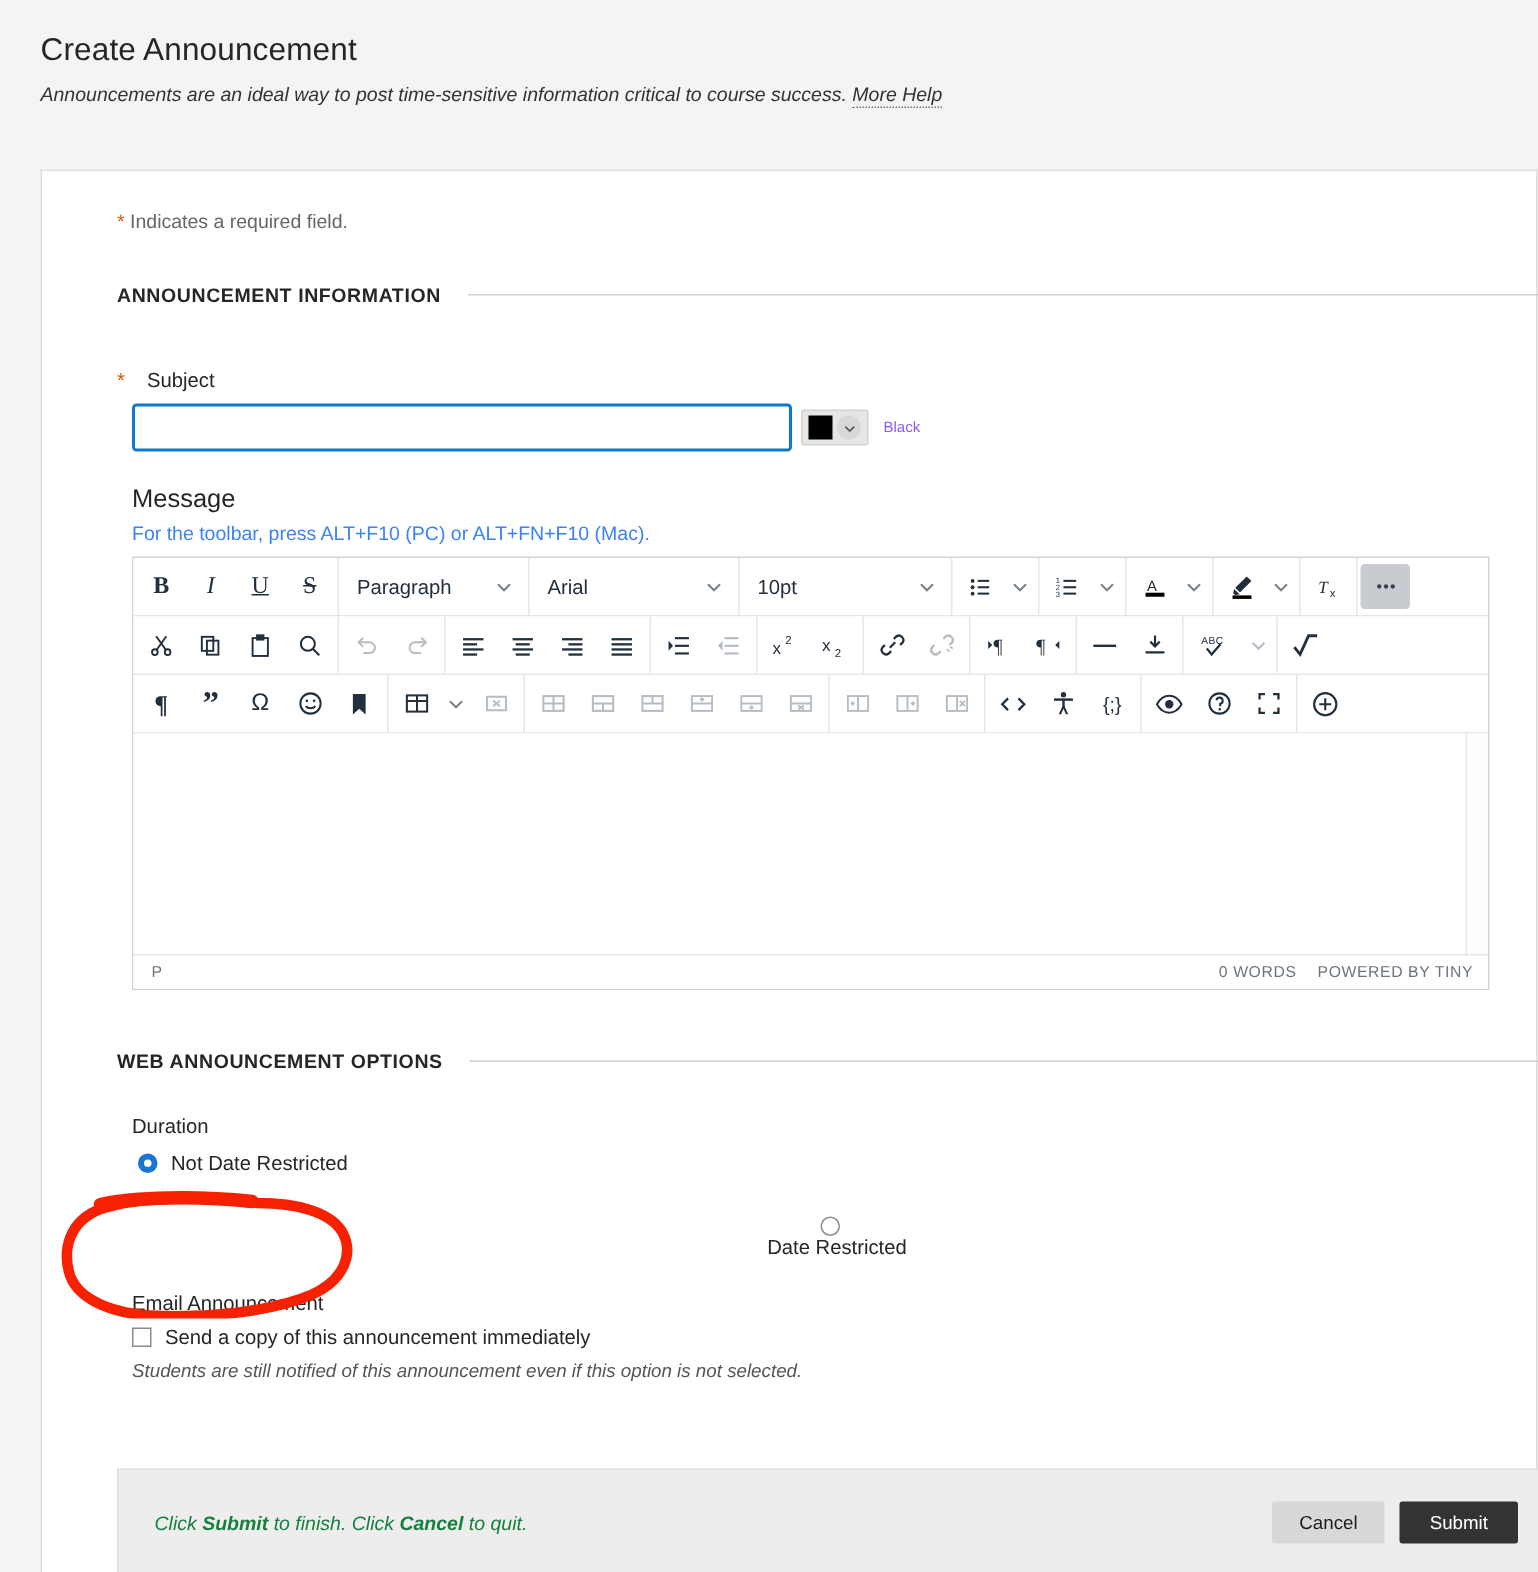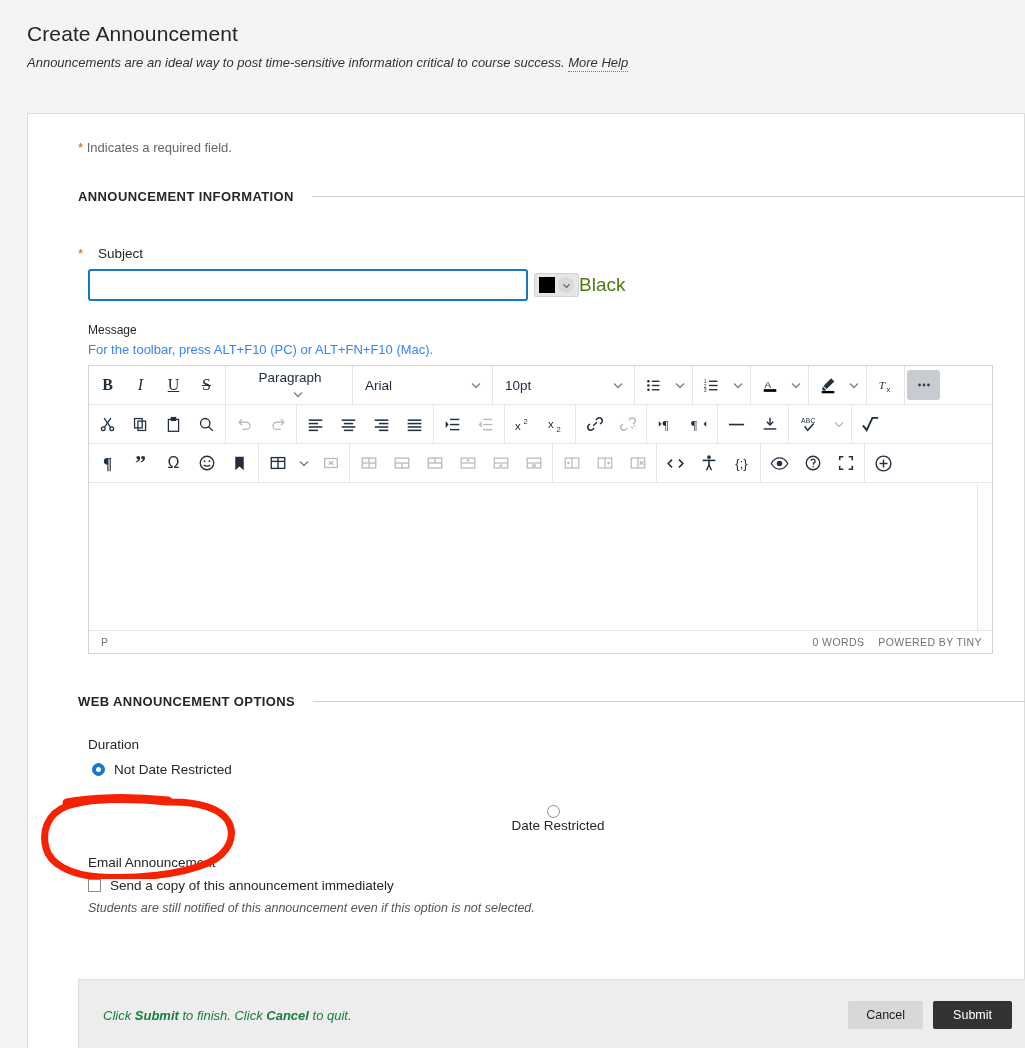--- a/index.html
+++ b/index.html
@@ -46,23 +46,23 @@
     display:flex; align-items:center; margin-left:6px;
     background:#e6e6e6; border:1px solid #d2d2d2; border-radius:2px;
     height:24px; padding:0 2px;
   }
   .color-swatch { width:16px; height:16px; background:#000; margin:0 3px 0 2px; }
   .color-chev {
     width:16px; height:16px; border-radius:50%; background:#d8d8d8;
     display:flex; align-items:center; justify-content:center; margin-right:2px;
   }
   .color-chev svg { width:9px; height:9px; }
-  .color-name { font-size:19px; color:#4d7c0f; }
-
-  .msg-label { margin:22px 0 0 60px; font-size:12px; }
+  .color-name { margin-left:10px; font-size:10px; color:#8b5cf6; }
+
+  .msg-label { margin:22px 0 0 60px; font-size:17px; }
   .msg-hint  { margin:5px 0 0 60px; font-size:13px; color:#3b82f6; }
 
   
   .editor { margin:8px 0 0 60px; width:905px; border:1px solid #cfd4db; background:#fff; }
   .tb-row { display:flex; align-items:center; height:39px;
             border-bottom:1px solid #e3e6ea; background:#fff; }
   .tb-row:nth-child(3) { border-bottom:1px solid #e3e6ea; }
   .tb-group { display:flex; align-items:center; height:100%;
               border-right:1px solid #e3e6ea; padding:0 2px; }
   .tb-group.last { border-right:none; }
@@ -182,21 +182,21 @@
             <span class="tb-txt" style="font-style:italic;font-size:16px;">I</span>
           </div>
         <div class="tb-btn">
             <span class="tb-txt" style="text-decoration:underline;font-size:16px;">U</span>
           </div>
         <div class="tb-btn">
             <span class="tb-txt" style="text-decoration:line-through;font-size:16px;">S</span>
           </div>
       </div>
       <div class="tb-group">
-        <div class="tb-select" style="width:122px;flex-direction:column;">
+        <div class="tb-select" style="width:122px;">
           <span class="lbl">Paragraph</span>
           <span class="chev">
             <svg class="chev-ico" viewBox="0 0 12 12" fill="none" stroke="currentColor" stroke-width="1.4">
                 <path d="M2 4.5 L6 8.5 L10 4.5"></path>
               </svg>
           </span>
         </div>
       </div>
       <div class="tb-group">
         <div class="tb-select" style="width:135px;">

